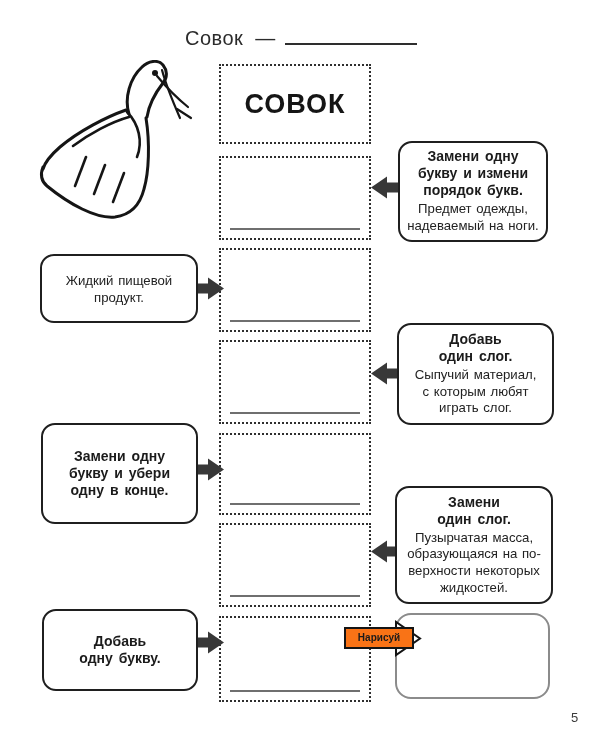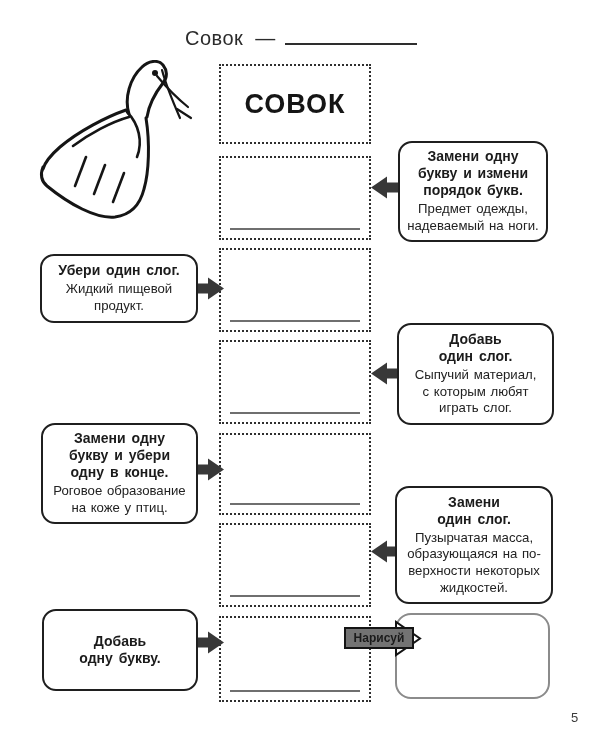--- a/index.html
+++ b/index.html
@@ -43,22 +43,22 @@
   .c6{left:42px; top:609px;width:156px;height:82px;}
   .arrow{position:absolute;z-index:1;}
   
   .draw-box{
     position:absolute;left:395px;top:613px;width:155px;height:86px;box-sizing:border-box;
     border:2px solid #8b8b8b;border-radius:16px;background:#fff;z-index:1;
   }
   .draw-arrow{position:absolute;left:349px;top:620px;z-index:3;}
   .draw-label{
     position:absolute;left:344px;top:627px;width:70px;height:22px;box-sizing:border-box;
-    background:#737373;border:2px solid #141414;z-index:4;
-    font-weight:bold;font-size:12px;text-align:center;line-height:18px;
+    background:#f97316;border:2px solid #141414;z-index:4;
+    font-weight:bold;font-size:10px;text-align:center;line-height:18px;
   }
   .page-num{position:absolute;left:571px;top:710px;font-size:13px;color:#3c3c3c;}
   .scoop{position:absolute;left:30px;top:60px;z-index:0;}
 </style>
 </head>
 <body>
 
 <div class="sheet">
 
   <div class="title-row">
@@ -111,21 +111,20 @@
 букву и измени
 порядок букв.</div>
     <div class="hint">Предмет одежды,
 надеваемый на ноги.</div>
   </div>
   <svg class="arrow" style="left:371px;top:174px" width="27" height="27" viewBox="0 0 27 27">
     <polygon points="0,13.5 16,2.5 16,8.5 27,8.5 27,18.5 16,18.5 16,24.5" fill="#383838"></polygon>
   </svg>
 
   <div class="callout c2">
-    <div class="task">Убери один слог.</div>
     <div class="hint">Жидкий пищевой
 продукт.</div>
   </div>
   <svg class="arrow" style="left:197px;top:275px" width="27" height="27" viewBox="0 0 27 27">
     <polygon points="27,13.5 11,2.5 11,8.5 0,8.5 0,18.5 11,18.5 11,24.5" fill="#383838"></polygon>
   </svg>
 
   <div class="callout c3">
     <div class="task">Добавь
 один слог.</div>
@@ -134,22 +133,20 @@
 играть слог.</div>
   </div>
   <svg class="arrow" style="left:371px;top:360px" width="27" height="27" viewBox="0 0 27 27">
     <polygon points="0,13.5 16,2.5 16,8.5 27,8.5 27,18.5 16,18.5 16,24.5" fill="#383838"></polygon>
   </svg>
 
   <div class="callout c4">
     <div class="task">Замени одну
 букву и убери
 одну в конце.</div>
-    <div class="hint">Роговое образование
-на коже у птиц.</div>
   </div>
   <svg class="arrow" style="left:197px;top:456px" width="27" height="27" viewBox="0 0 27 27">
     <polygon points="27,13.5 11,2.5 11,8.5 0,8.5 0,18.5 11,18.5 11,24.5" fill="#383838"></polygon>
   </svg>
 
   <div class="callout c5">
     <div class="task">Замени
 один слог.</div>
     <div class="hint">Пузырчатая масса,
 образующаяся на по-

